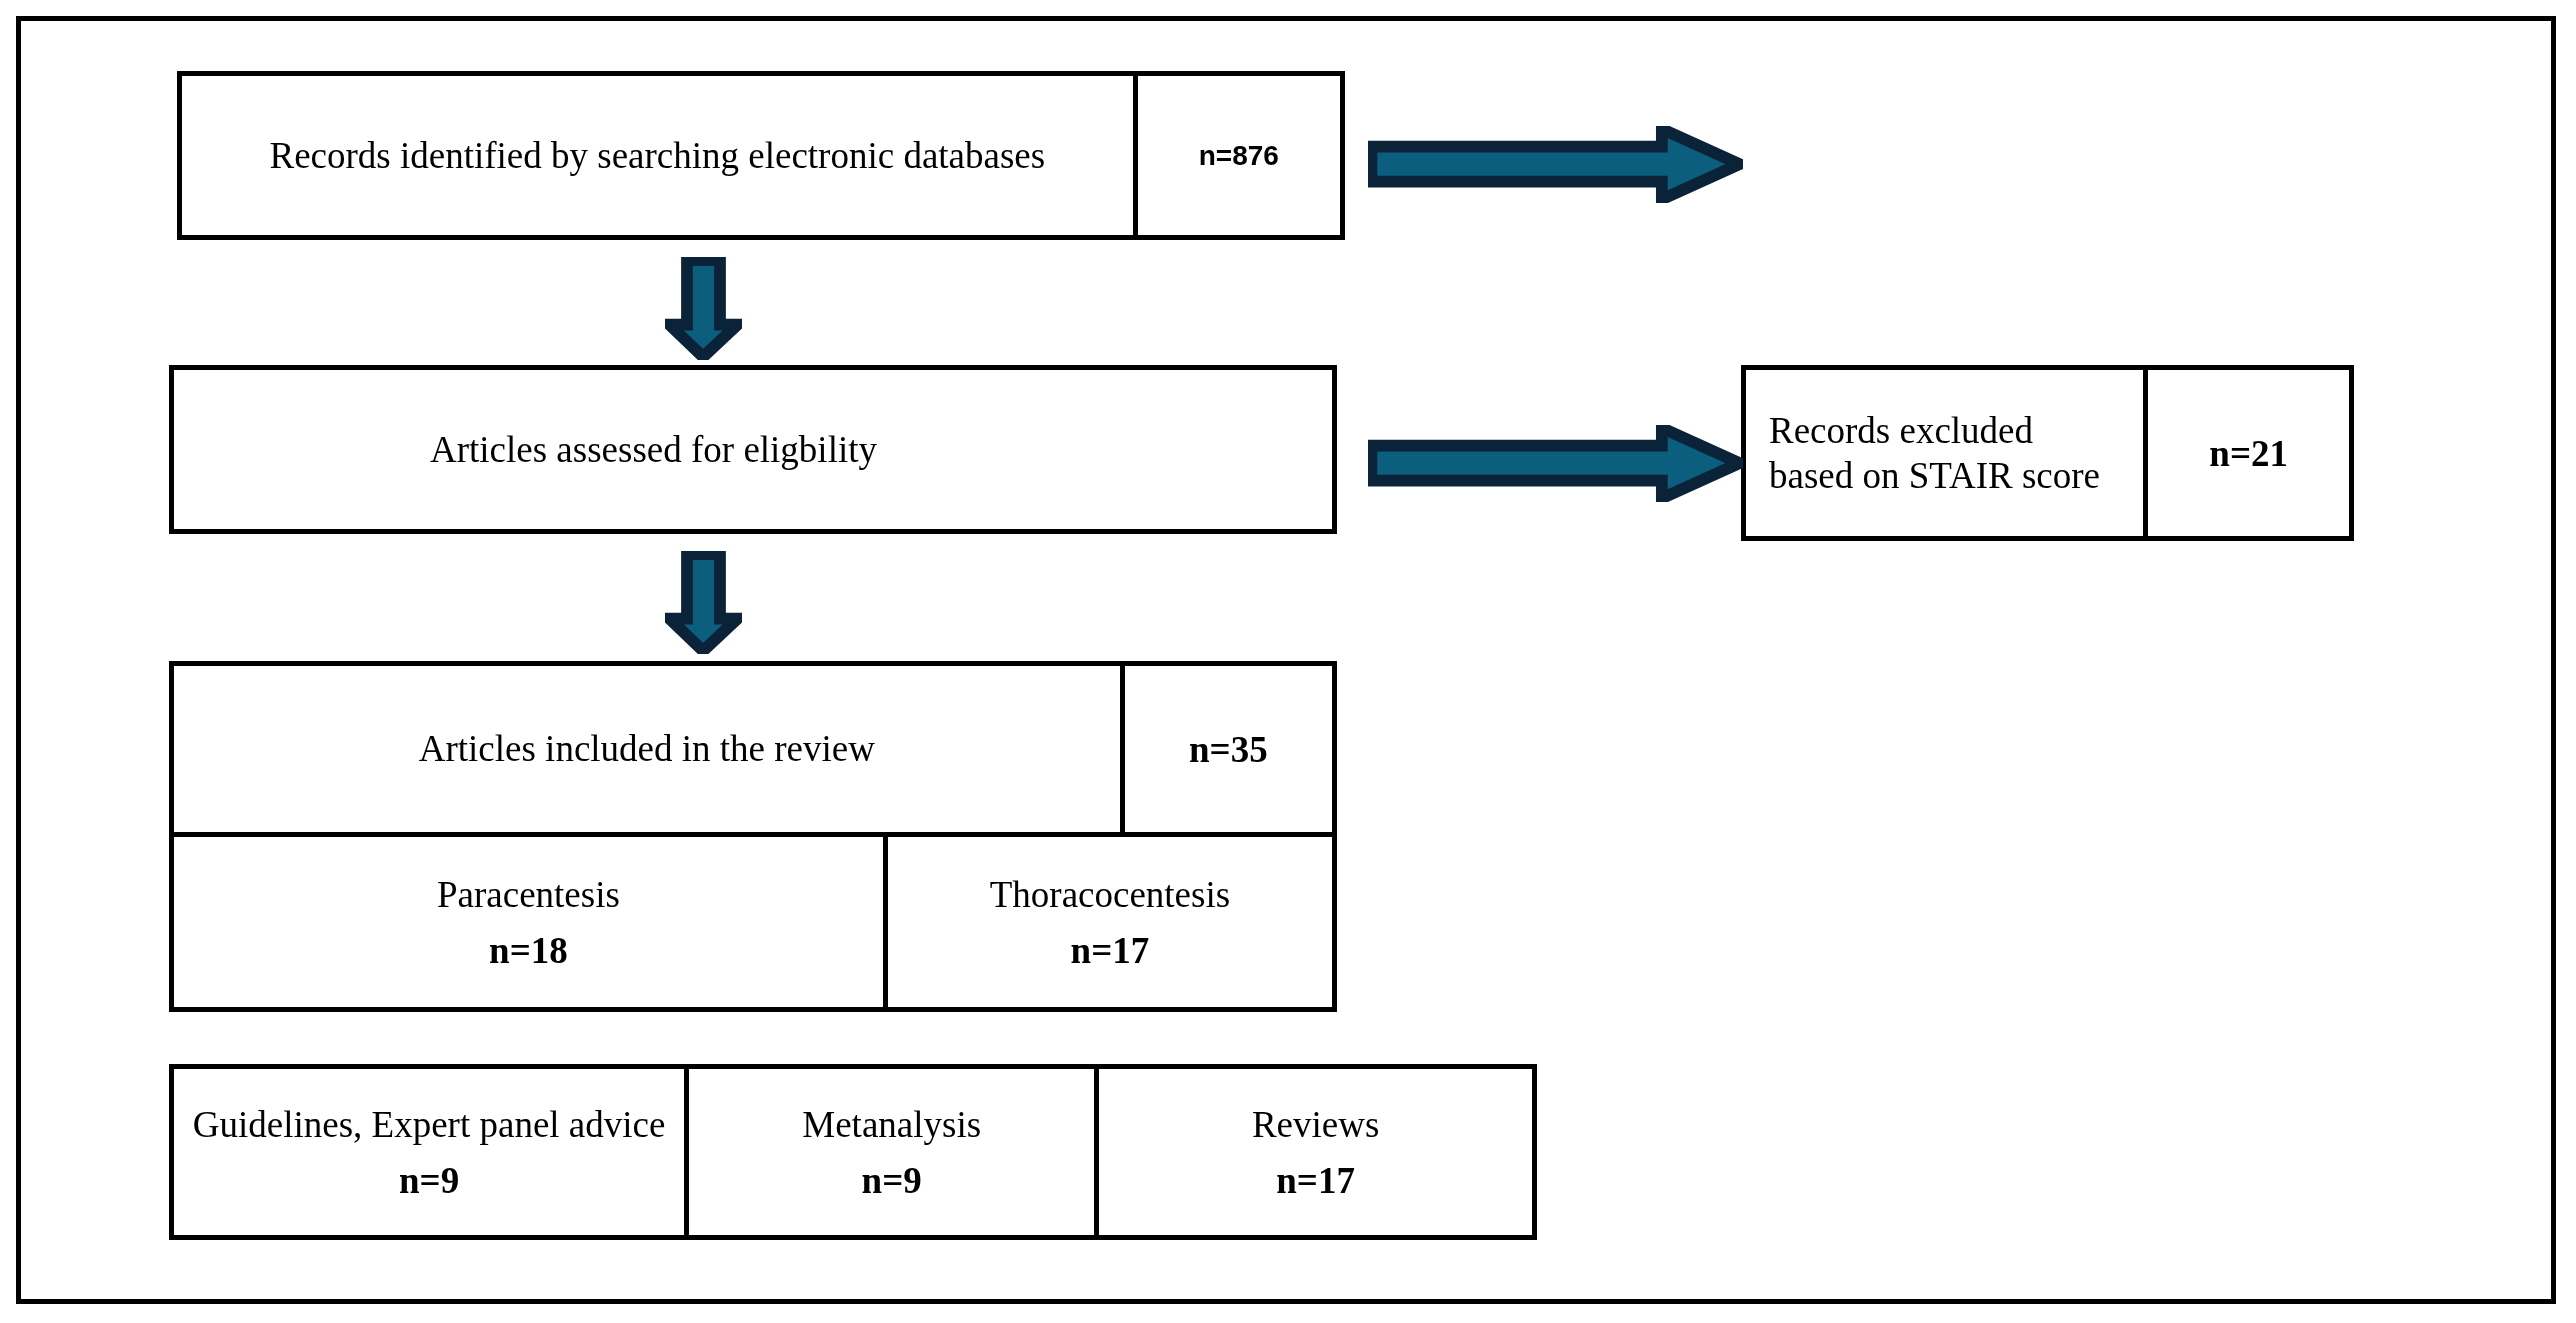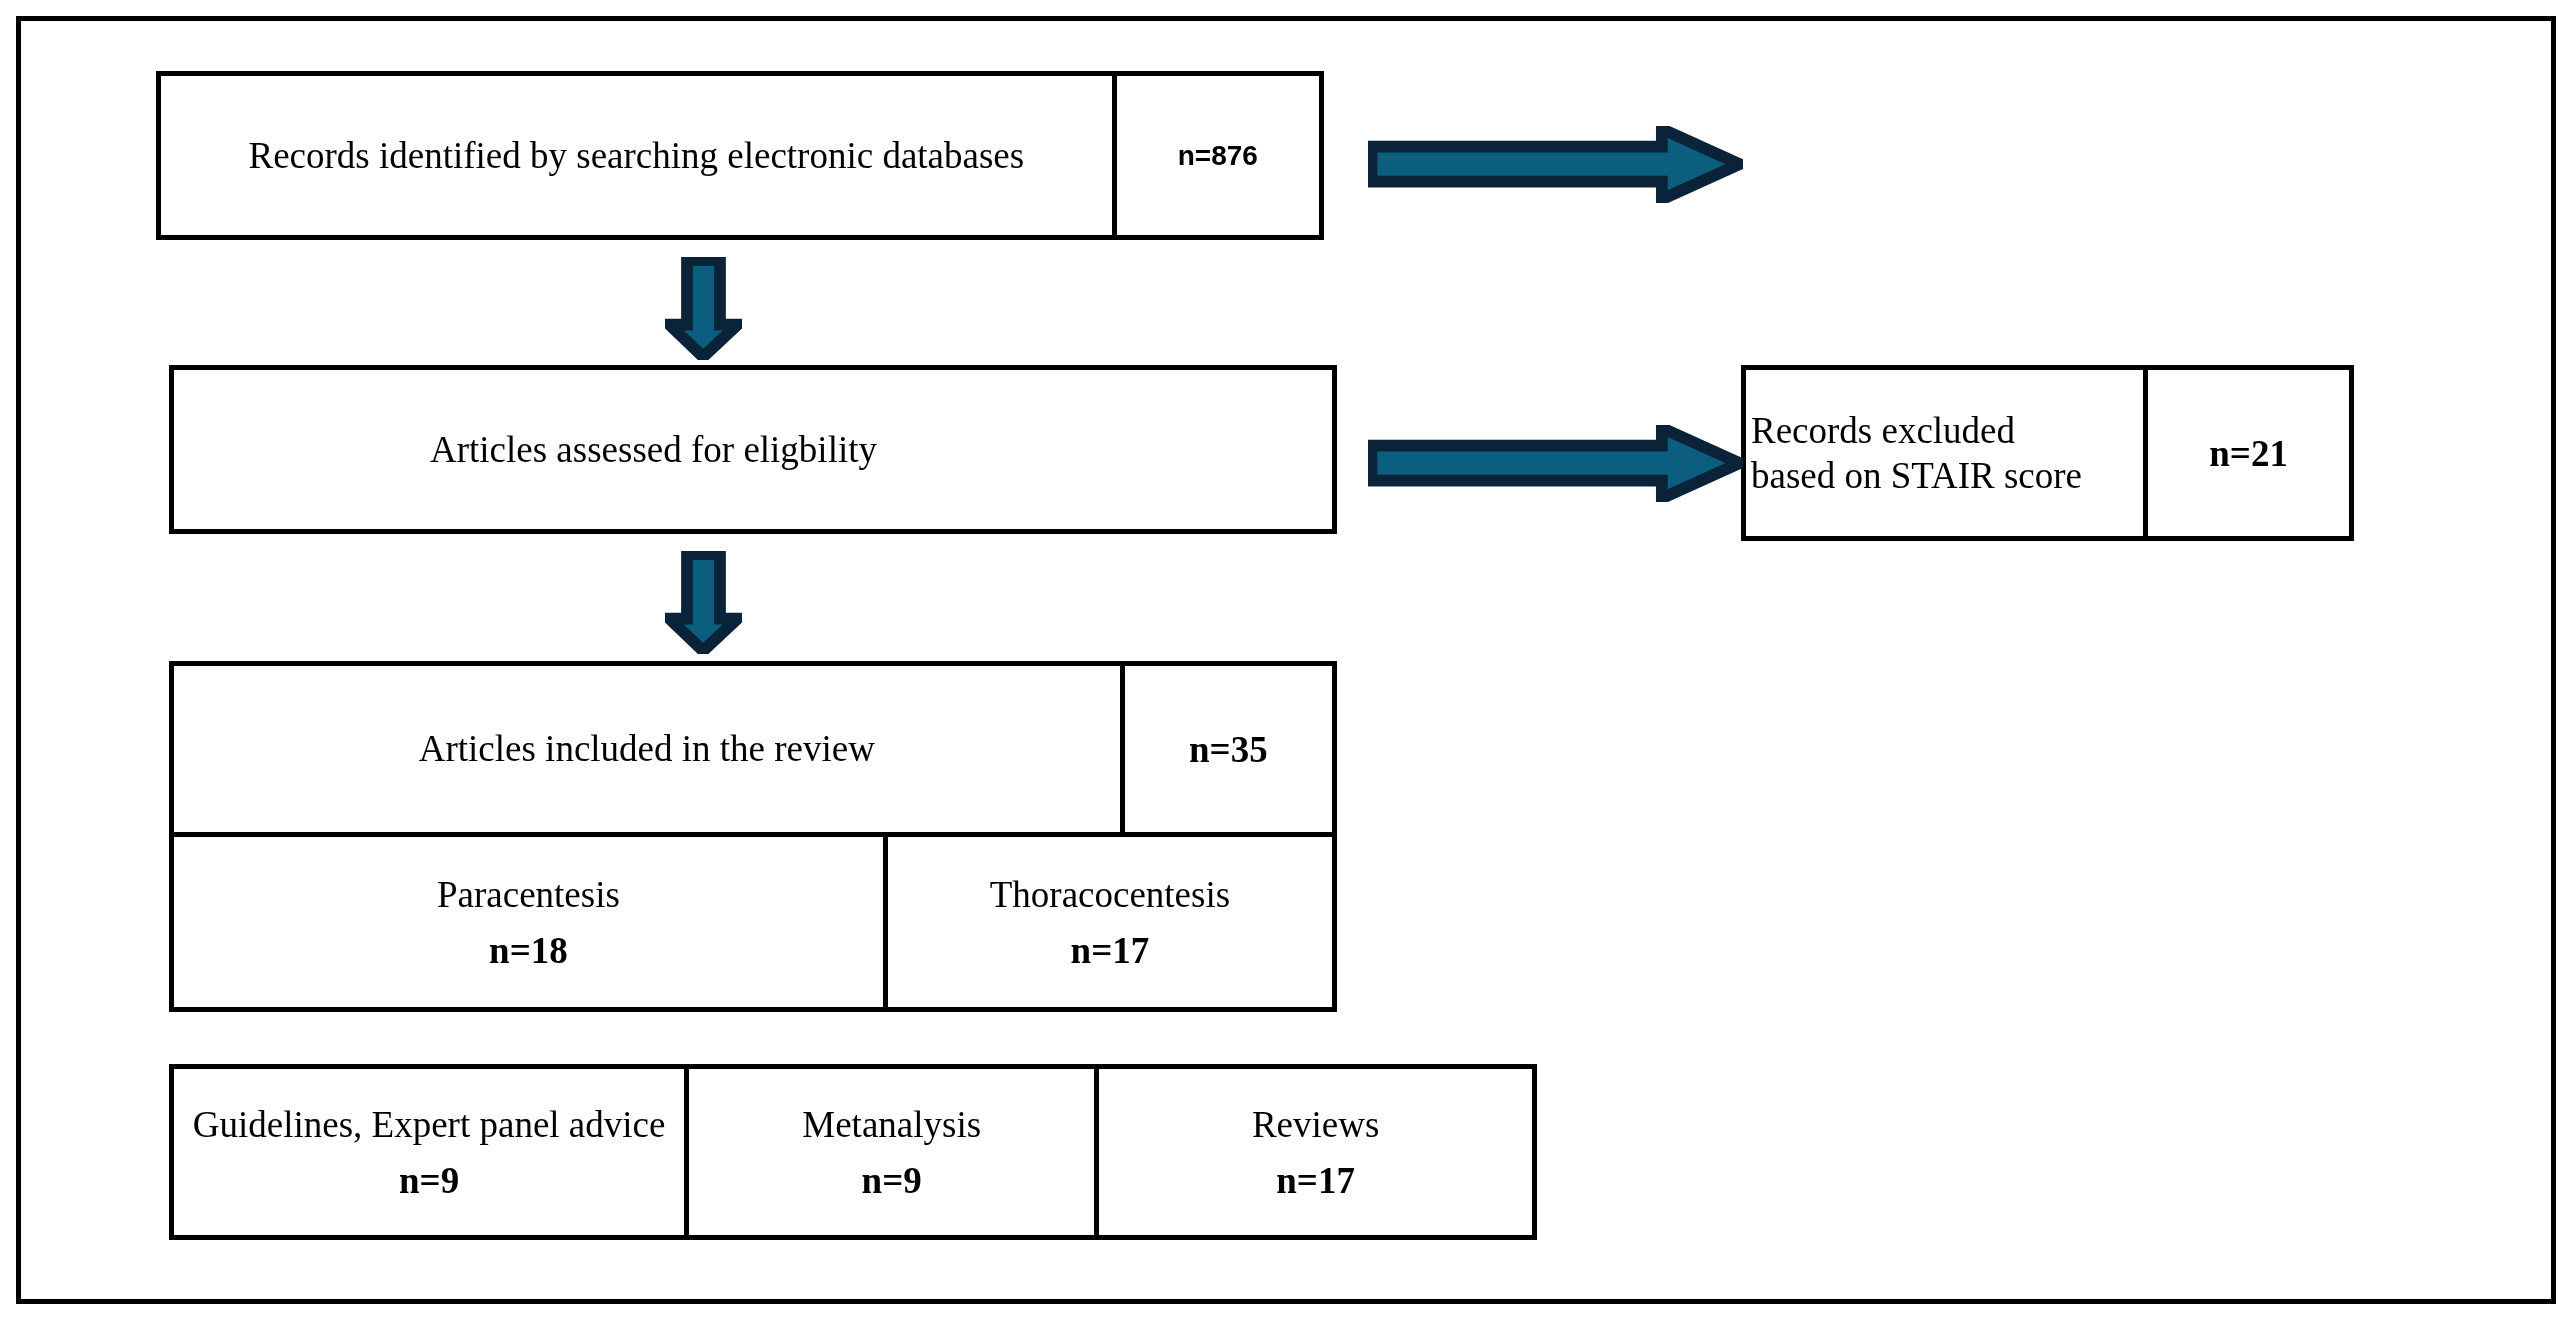--- a/index.html
+++ b/index.html
@@ -104,21 +104,21 @@
   }
   .arrow svg { display: block; }
 </style>
 </head>
 <body>
 
 <div id="canvas">
 
   <div id="outer-frame"></div>
 
-  <div class="flow-box" style="left:156px; top:71px; width:1168px; height:169px;">
+  <div class="flow-box" style="left:177px; top:71px; width:1168px; height:169px;">
     <div class="cell" style="width:959px;">
       <span class="label">Records identified by searching electronic databases</span>
     </div>
     <div class="cell cell-divider" style="width:209px;">
       <span class="count sans">n=876</span>
     </div>
   </div>
 
 
   <div class="arrow" style="left:1368px; top:126px;">
@@ -133,21 +133,21 @@
     </svg>
   </div>
 
   <div class="flow-box" style="left:169px; top:365px; width:1168px; height:169px;">
     <div class="cell" style="width:959px;">
       <span class="label">Articles assessed for eligbility</span>
     </div>
   </div>
 
   <div class="flow-box" style="left:1741px; top:365px; width:613px; height:176px;">
-    <div class="cell left-align" style="width:404px; padding-left:5px;">
+    <div class="cell left-align" style="width:404px; padding-left:23px;">
       <span class="label wrap"><span>Records excluded</span><br><span>based on STAIR score</span></span>
     </div>
     <div class="cell cell-divider" style="width:209px;">
       <span class="count">n=21</span>
     </div>
   </div>
 
   <div class="arrow" style="left:1368px; top:425px;">
     <svg width="375" height="77" viewBox="0 0 510 105">
       <polygon points="4,28 400,28 400,4 506,52 400,100 400,76 4,76" fill="#0B5E7D" stroke="#0A2338" stroke-width="16" stroke-linejoin="miter"></polygon>

